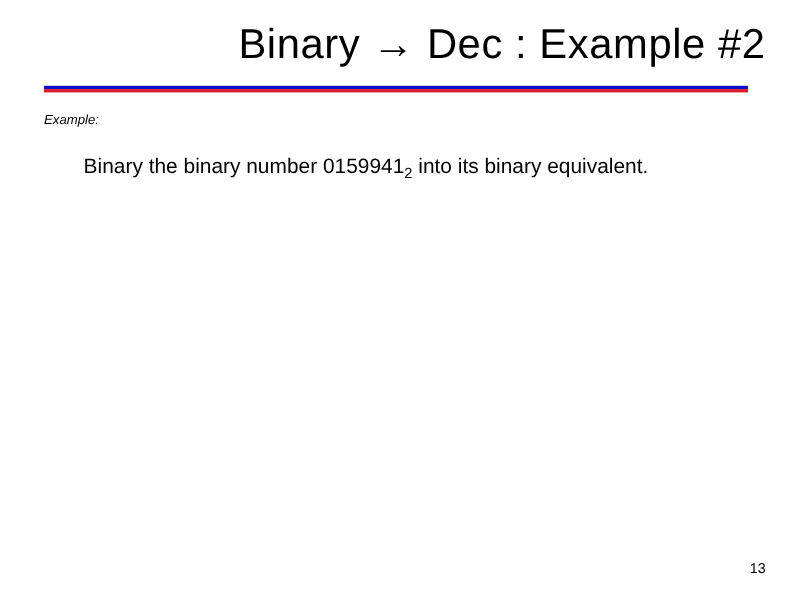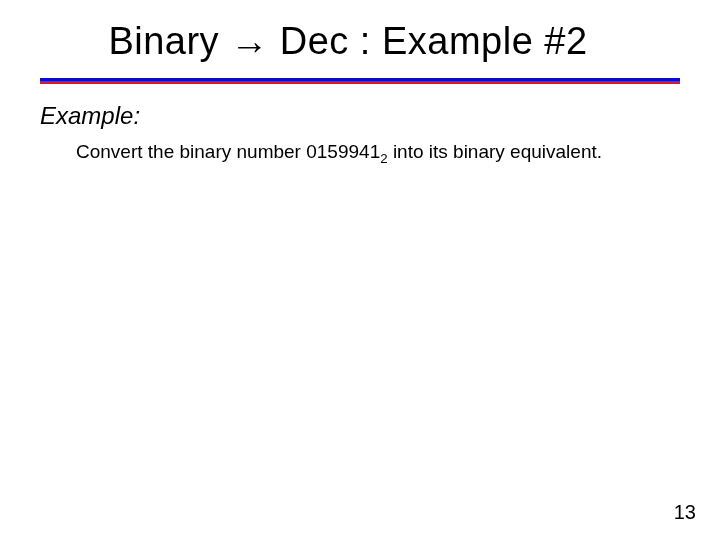--- a/index.html
+++ b/index.html
@@ -17,21 +17,21 @@
     width: 720px;
     height: 540px;
     position: relative;
     box-sizing: border-box;
   }
   .title {
     position: absolute;
     top: 20px;
     left: 0;
     width: 696px;
-    text-align: center;
+    text-align: right;
     font-size: 38px;
     font-weight: 400;
     letter-spacing: 0.5px;
   }
   .underline {
     position: absolute;
     top: 78px;
     left: 40px;
     width: 640px;
     height: 6px;
@@ -43,55 +43,55 @@
   }
   .underline .bar-red {
     width: 100%;
     height: 3px;
     background: #d61a2a;
   }
   .example-label {
     position: absolute;
     top: 102px;
     left: 40px;
-    font-size: 24px;
+    font-size: 12px;
     font-style: italic;
   }
   .body-text {
     position: absolute;
     top: 140px;
     left: 76px;
     width: 560px;
     font-size: 19px;
     line-height: 1.25;
   }
   .body-text sub {
     font-size: 0.7em;
     vertical-align: sub;
   }
   .page-number {
     position: absolute;
     right: 24px;
     bottom: 16px;
-    font-size: 20px;
+    font-size: 13px;
   }
 </style>
 </head>
 <body>
 
 <div class="slide">
 
   <div class="title">Binary → Dec : Example #2</div>
 
   <div class="underline">
     <div class="bar-blue"></div>
     <div class="bar-red"></div>
   </div>
 
   <div class="example-label">Example:</div>
 
   <div class="body-text">
-    <span>Convert the binary number </span><span>0159941</span><sub>2</sub><span> into its binary equivalent.</span>
+    <span>Binary the binary number </span><span>0159941</span><sub>2</sub><span> into its binary equivalent.</span>
   </div>
 
   <div class="page-number">13</div>
 
 </div>
 
 </body></html>

